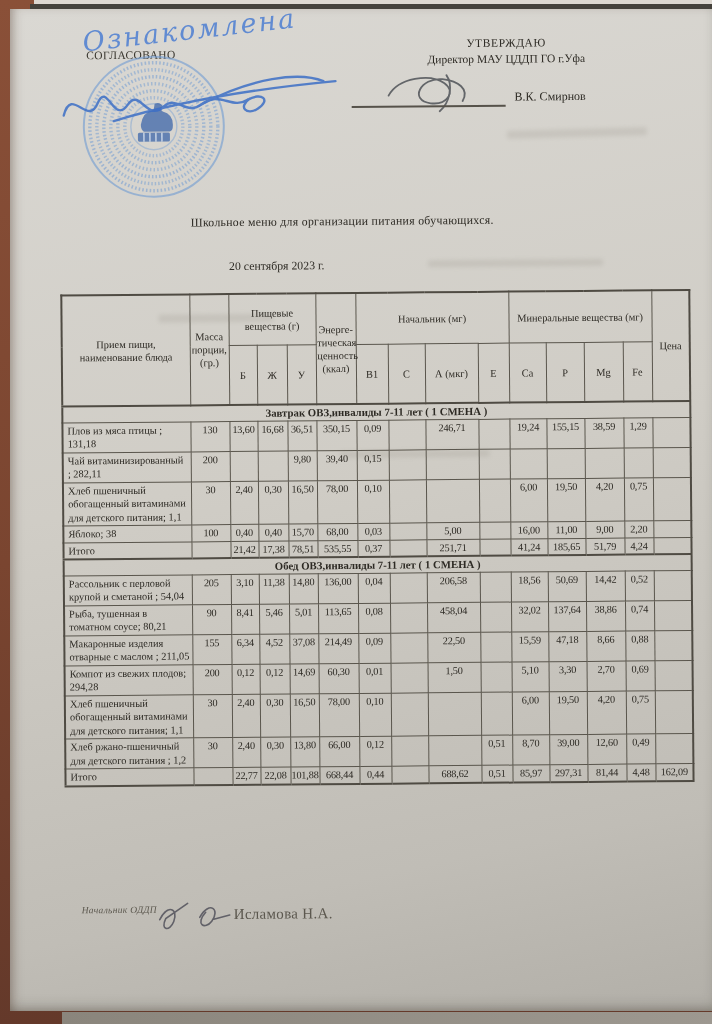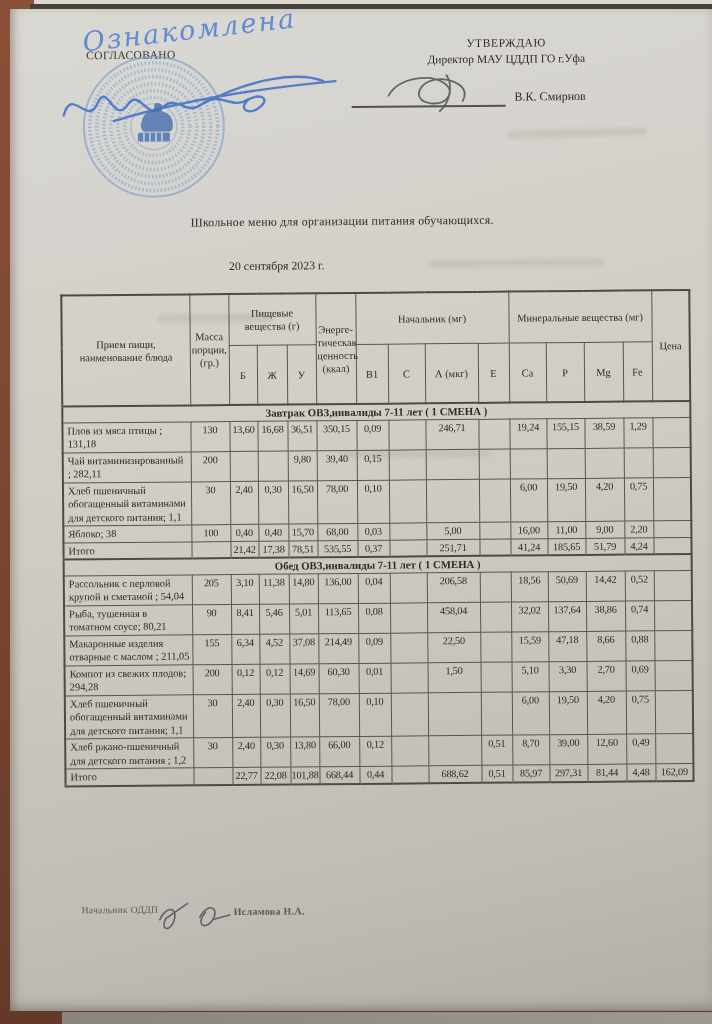--- a/index.html
+++ b/index.html
@@ -45,22 +45,22 @@
   .menu-table{border:2px solid #4f4b43;}
   .menu-table thead th{font-weight:normal;text-align:center;vertical-align:middle;font-size:10.4px;line-height:1.25;padding:1px;}
   .tier1 th{height:48px;}
   .tier2 th{height:56px;}
   .section-row td{font-weight:bold;text-align:center;font-size:10.8px;padding:0 2px;border-top:2px solid #4f4b43;line-height:1.35;}
   td.dish{text-align:left;padding-left:4px;font-size:10.4px;}
   td.num{text-align:center;white-space:nowrap;padding:1px 0;letter-spacing:-.2px;}
   .total-row td{border-bottom:2px solid #4f4b43;}
   .total-row td.dish{padding-top:1px;}
 
-  .footer-line{position:absolute;left:68px;top:894px;font-size:9.5px;color:#5c584f;letter-spacing:.3px;}
-  .footer-name{position:absolute;left:220px;top:896px;font-size:10px;color:#5c584f;letter-spacing:.3px;font-weight:bold;}
+  .footer-line{position:absolute;left:68px;top:894px;font-size:9.5px;color:#5c584f;letter-spacing:.3px;font-style:italic;}
+  .footer-name{position:absolute;left:220px;top:896px;font-size:15px;color:#5c584f;letter-spacing:.3px;}
 
   .ghost{position:absolute;background:#a39f96;opacity:.28;filter:blur(2px);border-radius:2px;}
 </style>
 </head>
 <body>
 
 <div class="top-sliver"></div>
 <div class="top-line"></div>
 
 <div class="paper">

